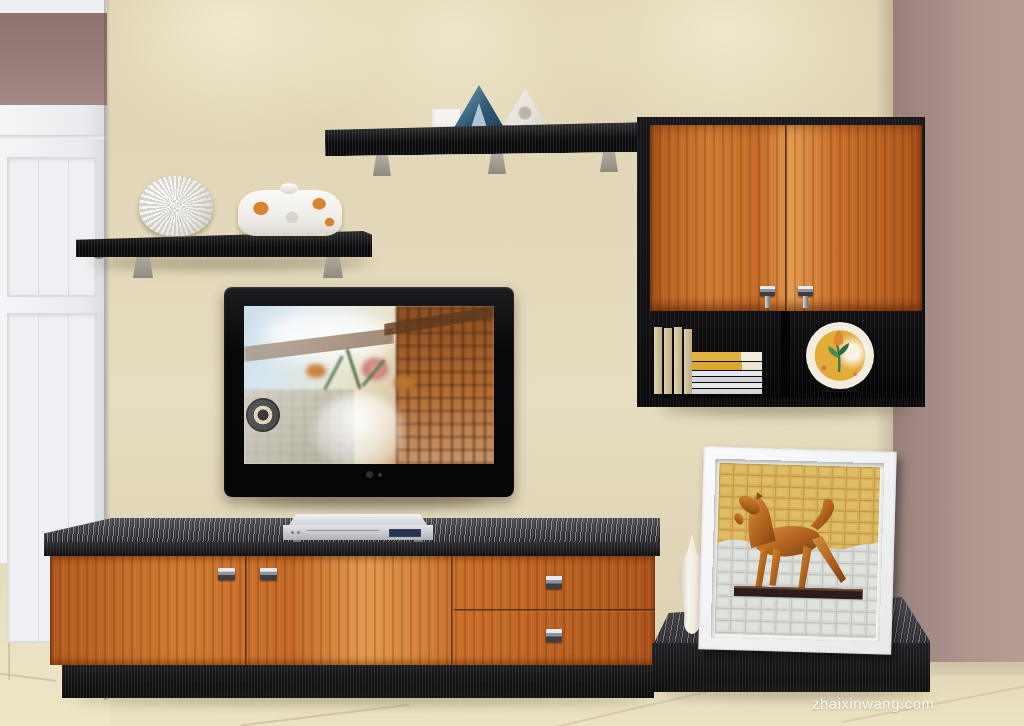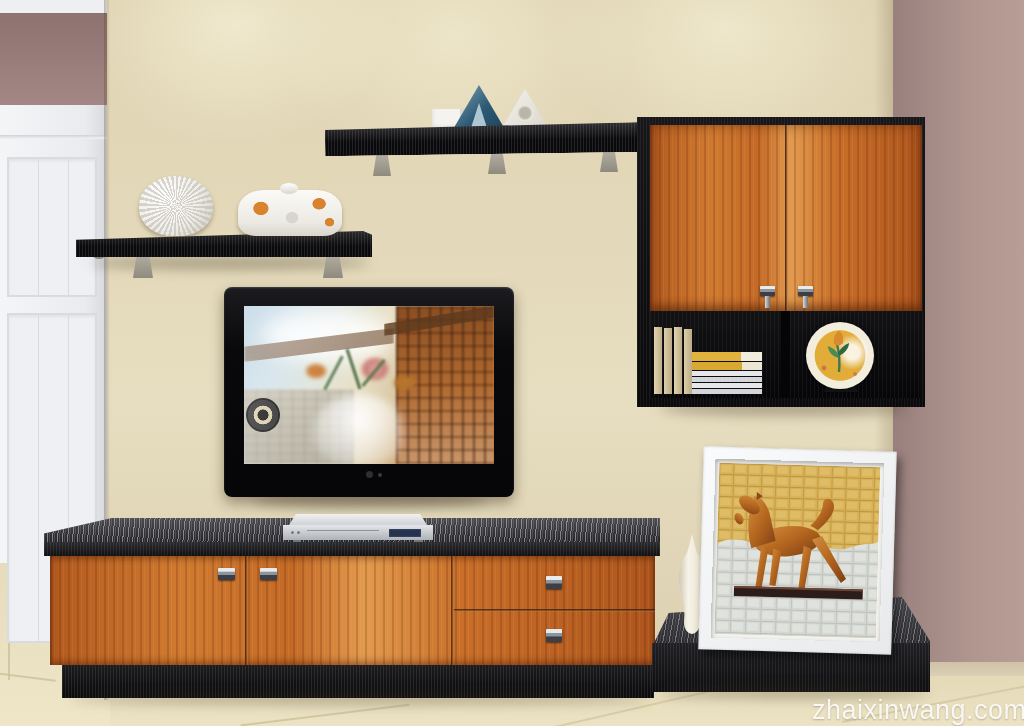--- a/index.html
+++ b/index.html
@@ -320,15 +320,15 @@
           <path d="M72,52 L68,94 L74,95 L80,55 Z" fill="url(#hg)"></path>
           <path d="M80,46 L110,88 L115,84 L90,42 Z" fill="url(#hg)"></path>
           <rect x="4" y="94" width="128" height="10" fill="#2c1d1a"></rect>
           <rect x="4" y="94" width="128" height="2" fill="#6e4433"></rect>
         </g>
       </svg>
     </div>
   </div>
 
   <div style="left:812px;top:695px;width:170px;height:26px;color:rgba(255,255,255,.88);
-    font-size:27px;letter-spacing:.5px;text-shadow:0 1px 2px rgba(90,80,50,.35);">zhaixinwang.com</div>
+    font-size:15px;letter-spacing:.5px;text-shadow:0 1px 2px rgba(90,80,50,.35);">zhaixinwang.com</div>
 
 </div>
 
 </body></html>

